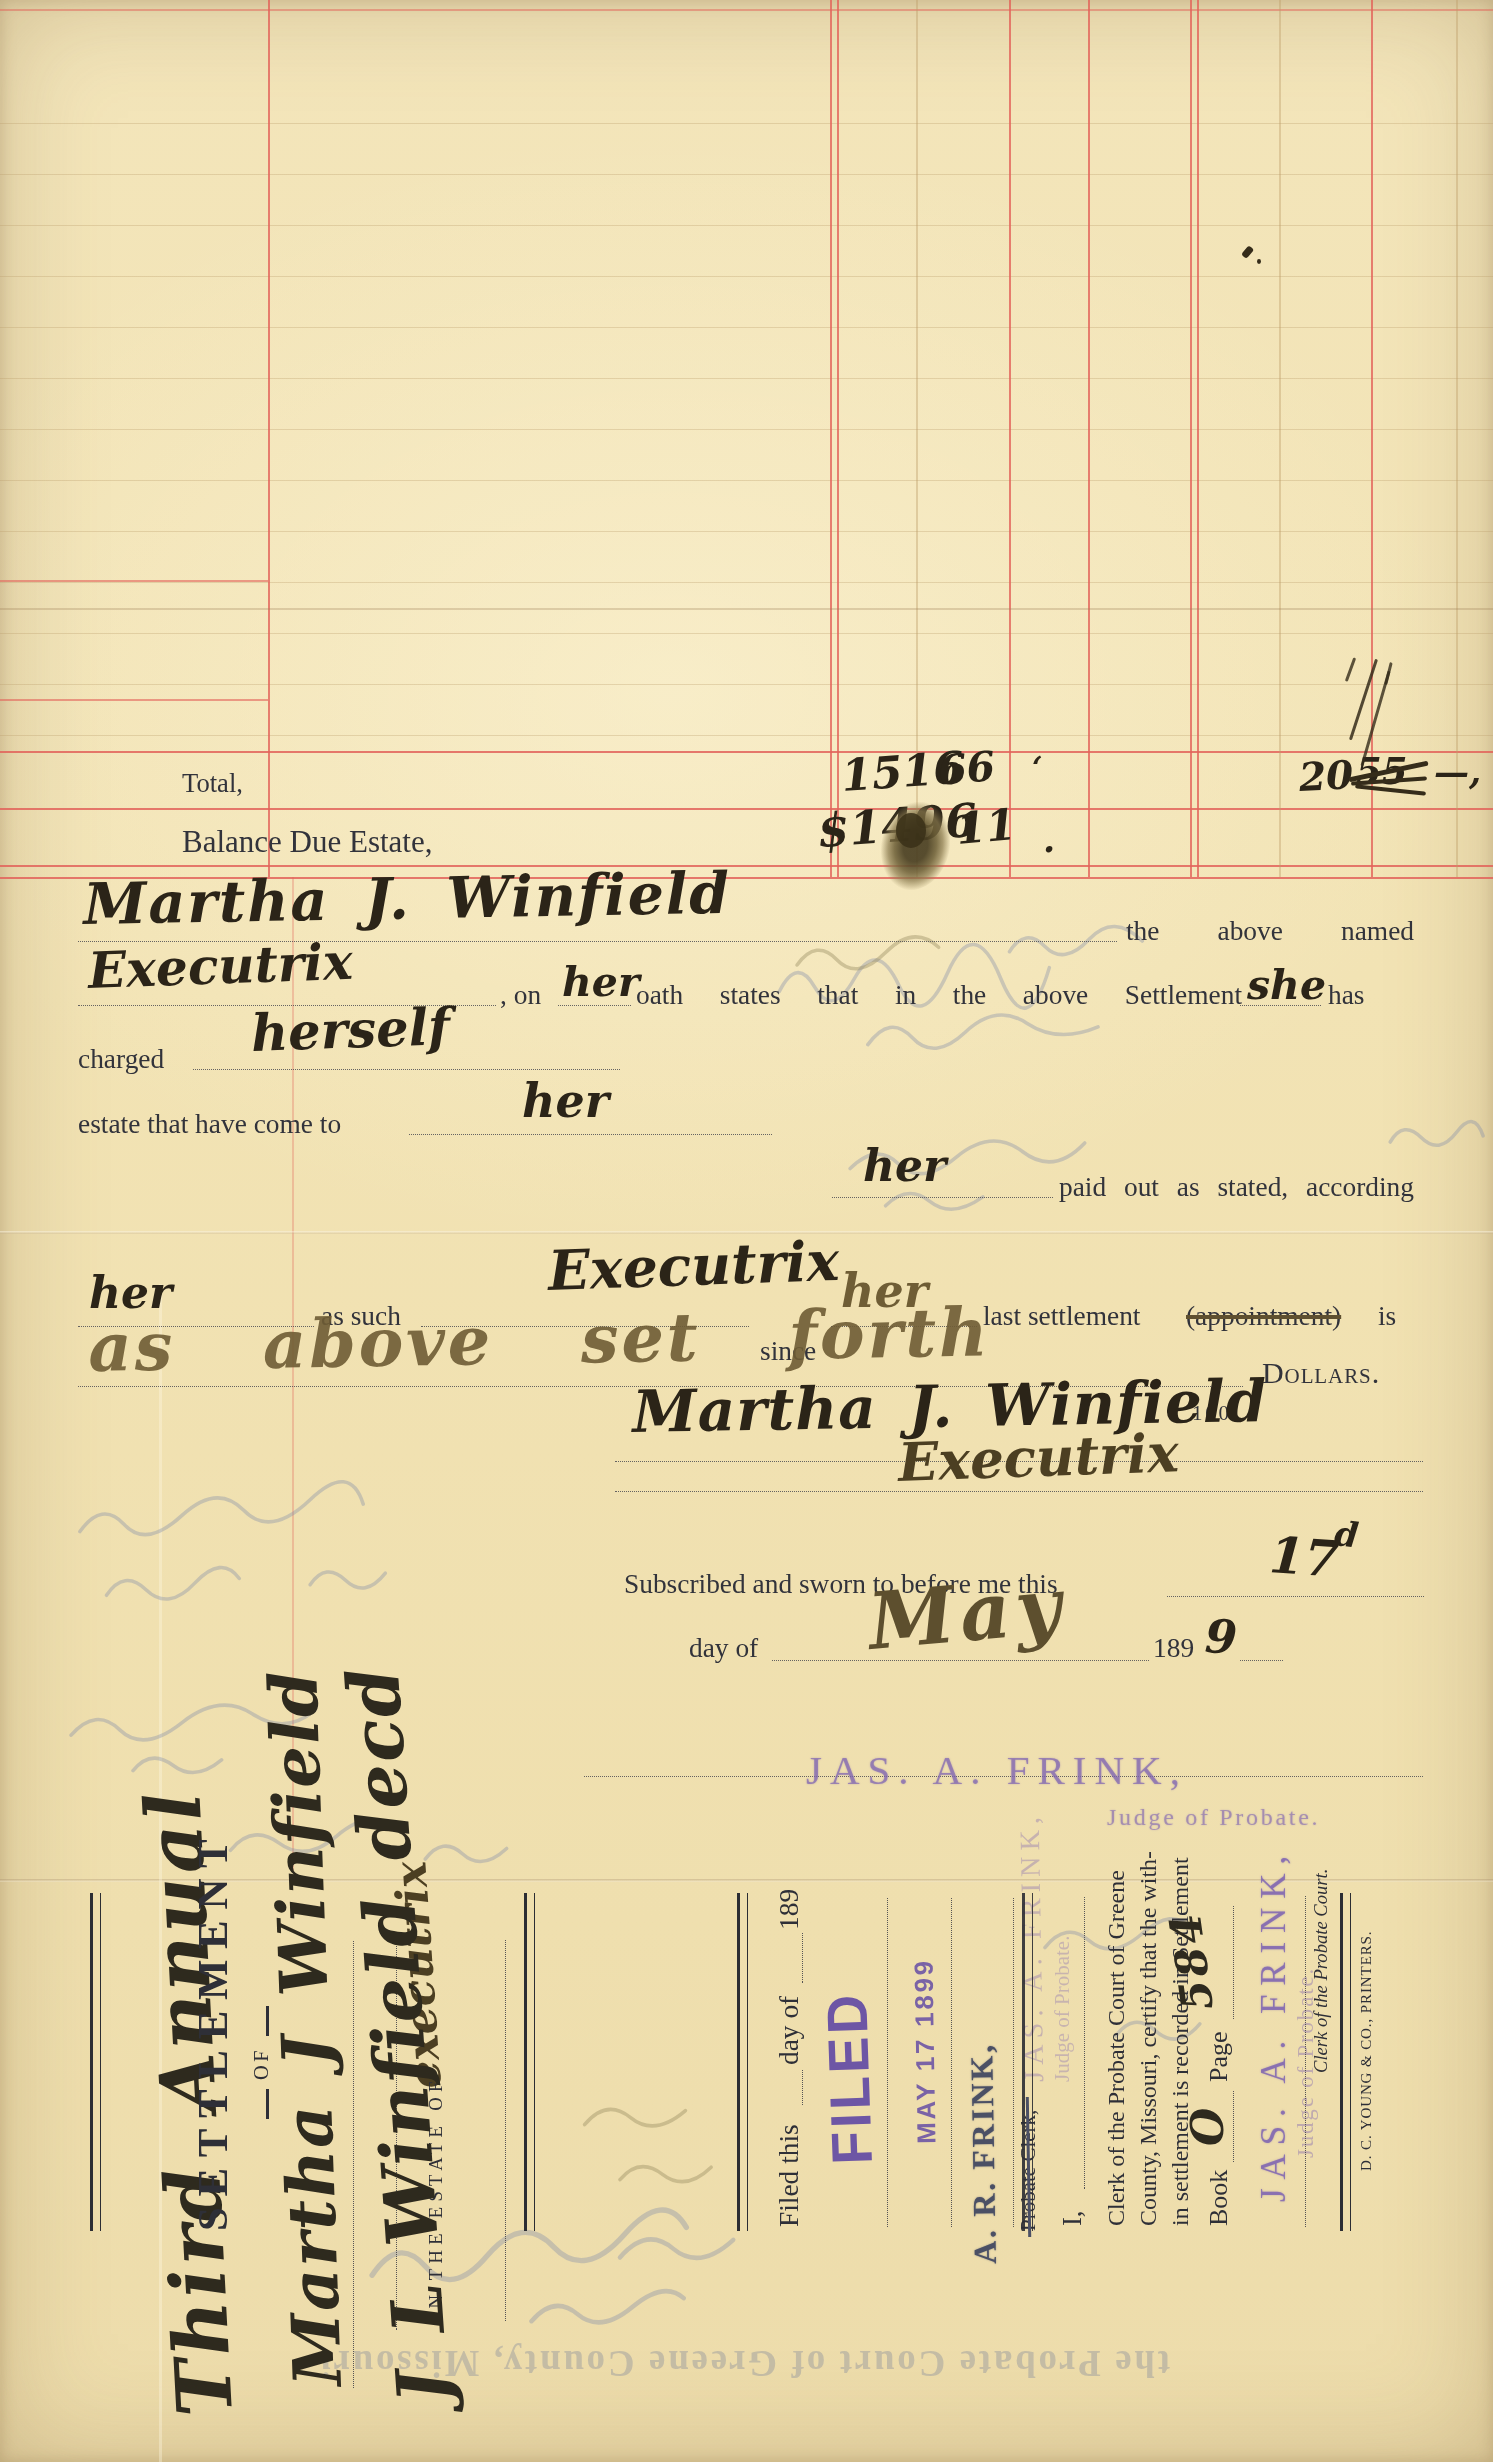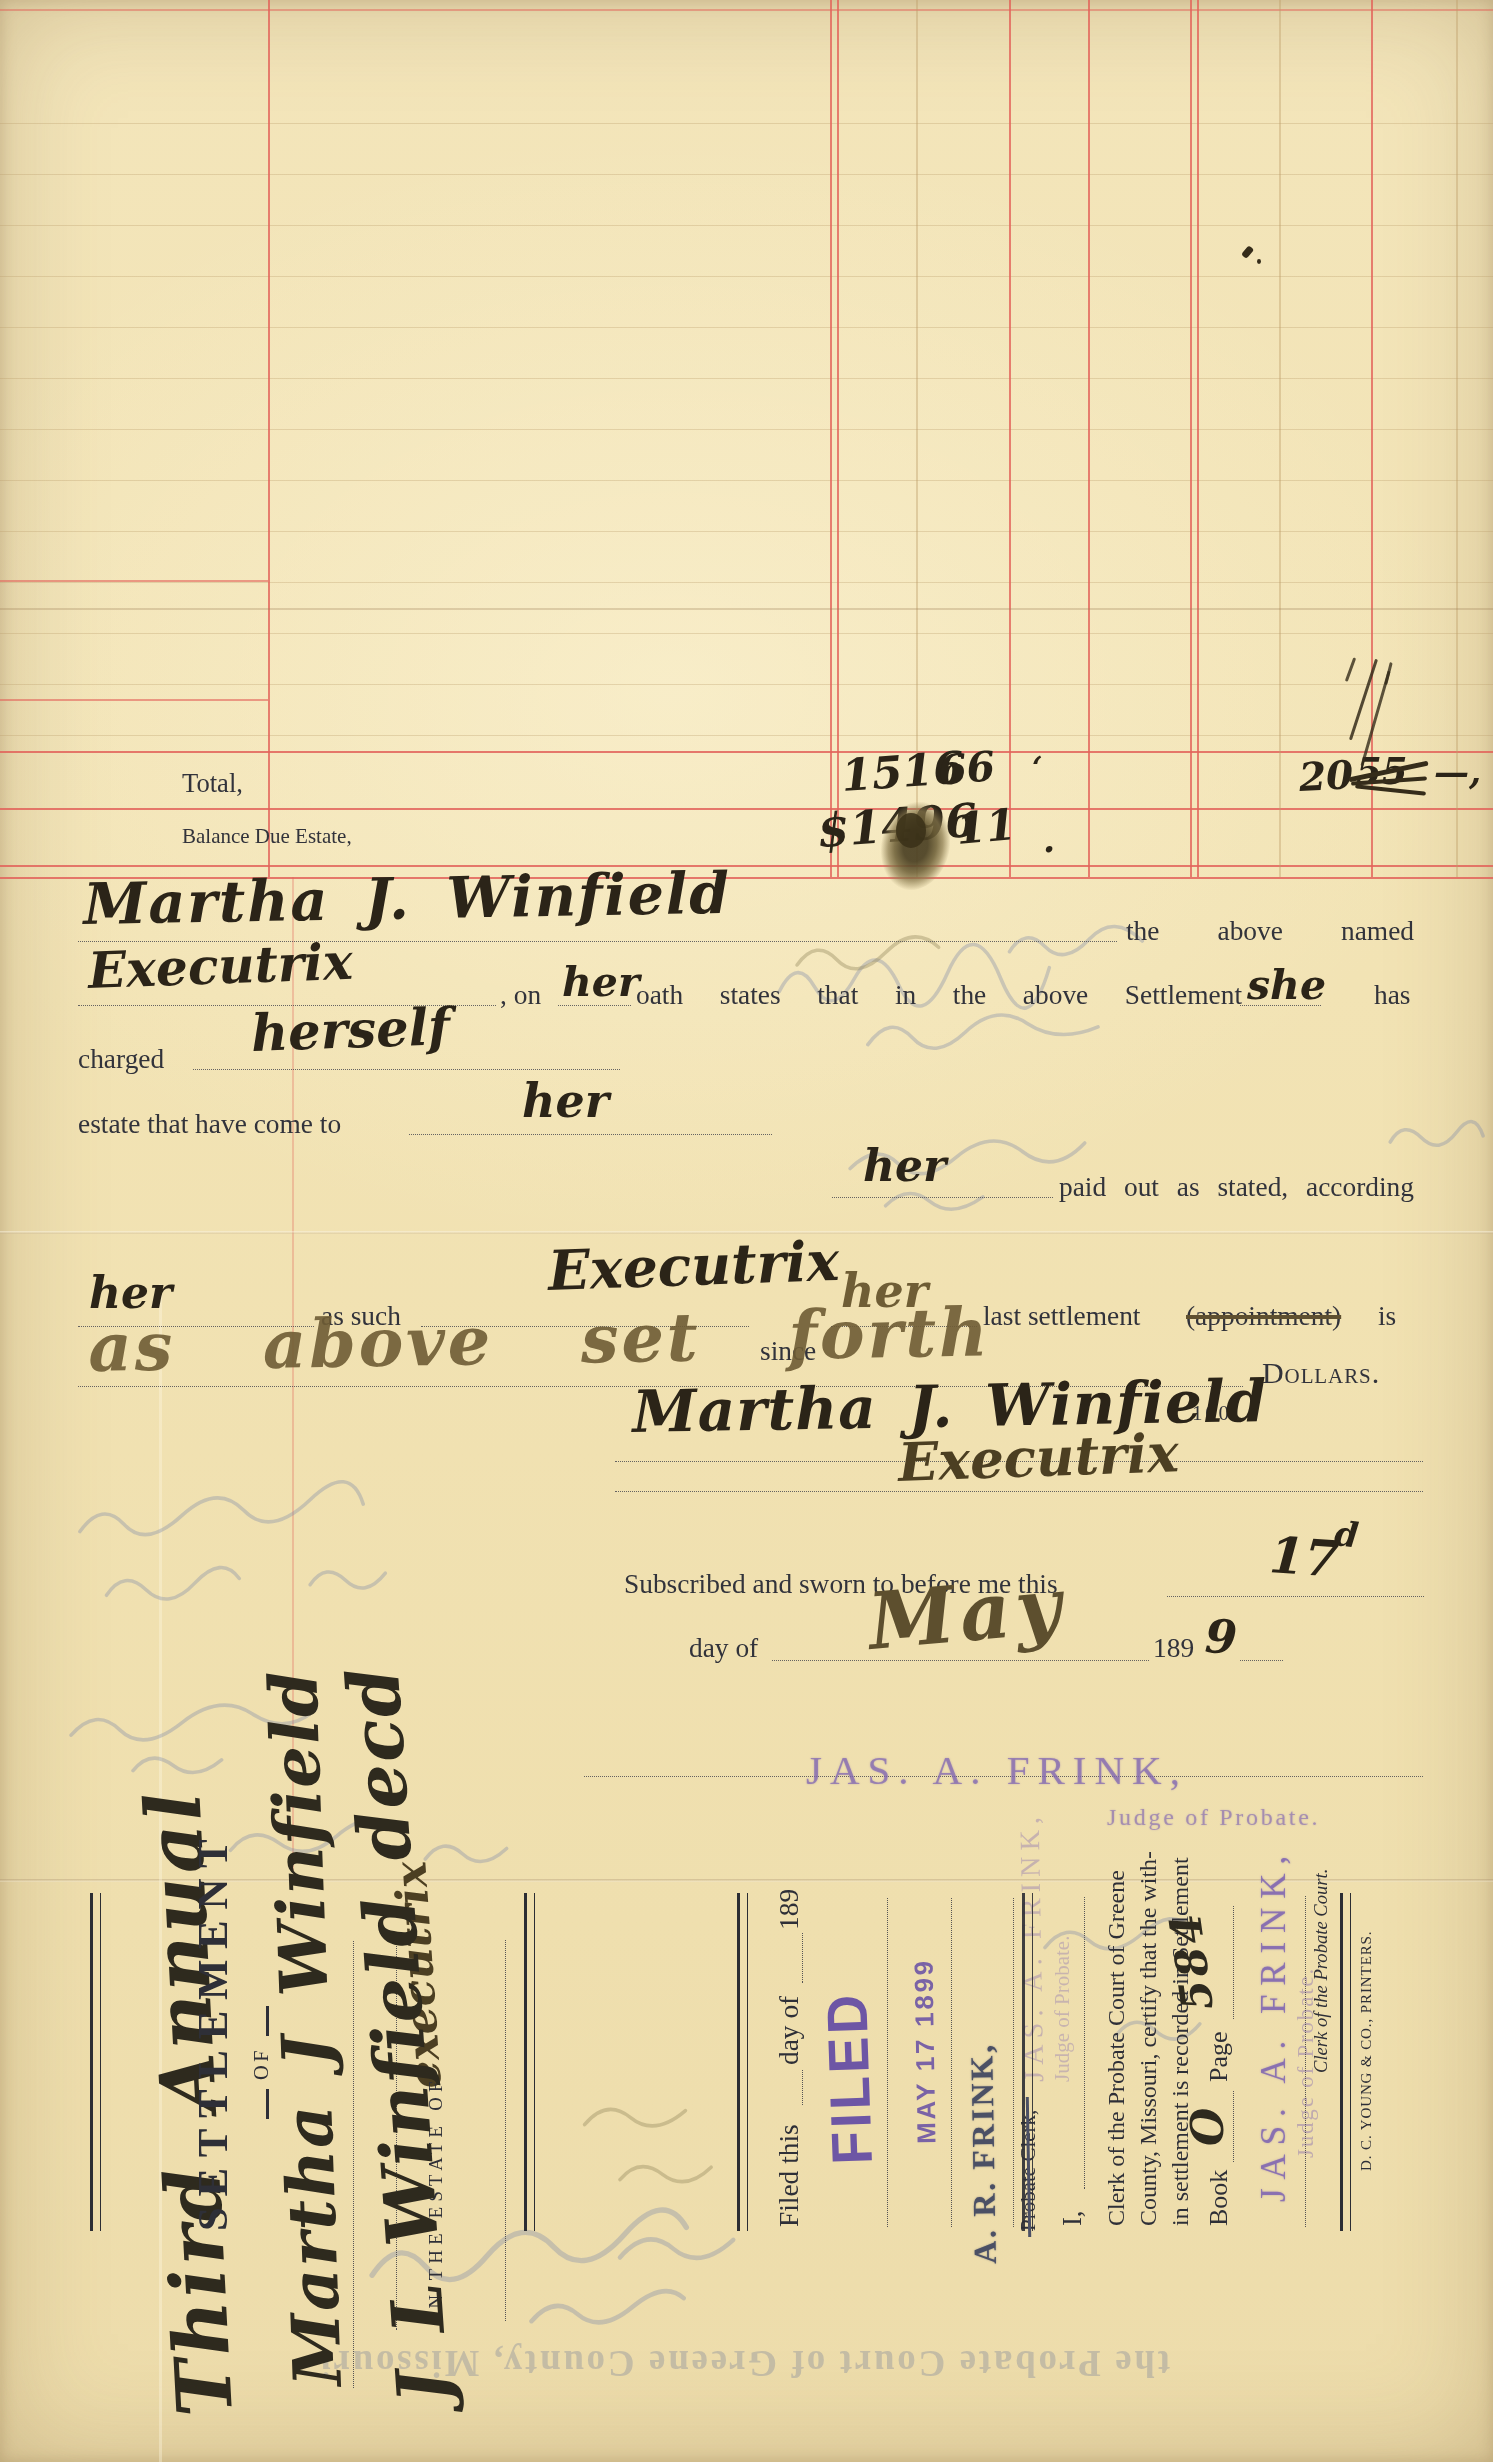--- a/index.html
+++ b/index.html
@@ -96,21 +96,21 @@
     <g fill="none" stroke="rgba(152,140,98,.42)" stroke-width="4" stroke-linecap="round">
       <path d="M900,1090 q22,-30 45,-6 t55,-8 t60,-6"></path>
       <path d="M660,2400 q25,-30 52,-8 t62,-8"></path>
       <path d="M700,2462 q22,-26 48,-6 t55,-8"></path>
     </g>
   </svg>
 
   <div class="ghosttxt" style="left:26.6px;top:2342px;width:1434px;font-size:37px;letter-spacing:2.7px;transform:rotate(180deg);text-align:center;">the Probate Court of Greene County, Missouri</div>
 
   <span class="pt" style="left:182px;top:769px;font-size:26.6px;">Total,</span>
-  <span class="pt" style="left:182px;top:825px;font-size:21px;">Balance Due Estate,</span>
+  <span class="pt" style="left:182px;top:825px;font-size:31px;">Balance Due Estate,</span>
 
   <span class="hw" style="left:843px;top:754px;font-size:44px;transform:rotate(-4deg);">1516</span>
   <span class="hw" style="left:940px;top:751px;font-size:41px;transform:rotate(-5deg);">66</span>
   <span class="hw" style="left:1032px;top:753px;font-size:30px;">‘</span>
 
   <span class="hw" style="left:1300px;top:758px;font-size:39px;transform:rotate(-3deg);">20</span>
   <span class="hw" style="left:1356px;top:753px;font-size:37px;">55</span>
   <span class="hw" style="left:1434px;top:754px;font-size:35px;">—,</span>
 
   <div class="strokeln" style="left:1348px;top:769px;width:81px;height:5.3px;transform:rotate(-12deg);"></div>
@@ -137,21 +137,21 @@
   <div class="ptj" style="left:1126px;top:916px;width:288px;">the above named</div>
 
   <div class="dots" style="left:78px;top:1003px;width:418px;"></div>
   <span class="hw" style="left:89px;top:946px;font-size:50px;transform:rotate(-2deg);">Executrix</span>
   <span class="pt" style="left:500px;top:980px;">, on</span>
   <div class="dots" style="left:558px;top:1003px;width:73px;"></div>
   <span class="hw" style="left:562px;top:962px;font-size:41px;">her</span>
   <div class="ptj" style="left:636px;top:980px;width:606px;">oath states that in the above Settlement</div>
   <div class="dots" style="left:1240px;top:1003px;width:81px;"></div>
   <span class="hw" style="left:1247px;top:965px;font-size:41px;">she</span>
-  <span class="pt" style="left:1328px;top:980px;margin-left:46px;">has</span>
+  <span class="pt" style="left:1328px;top:980px;">has</span>
 
   <span class="pt" style="left:78px;top:1044px;">charged</span>
   <div class="dots" style="left:193px;top:1067px;width:427px;"></div>
   <span class="hw" style="left:252px;top:1008px;font-size:51px;transform:rotate(-2deg);">herself</span>
 
   <span class="pt" style="left:78px;top:1109px;">estate that have come to</span>
   <div class="dots" style="left:409px;top:1132px;width:363px;"></div>
   <span class="hw" style="left:522px;top:1078px;font-size:46px;">her</span>
 
   <div class="dots" style="left:832px;top:1195px;width:221px;"></div>

